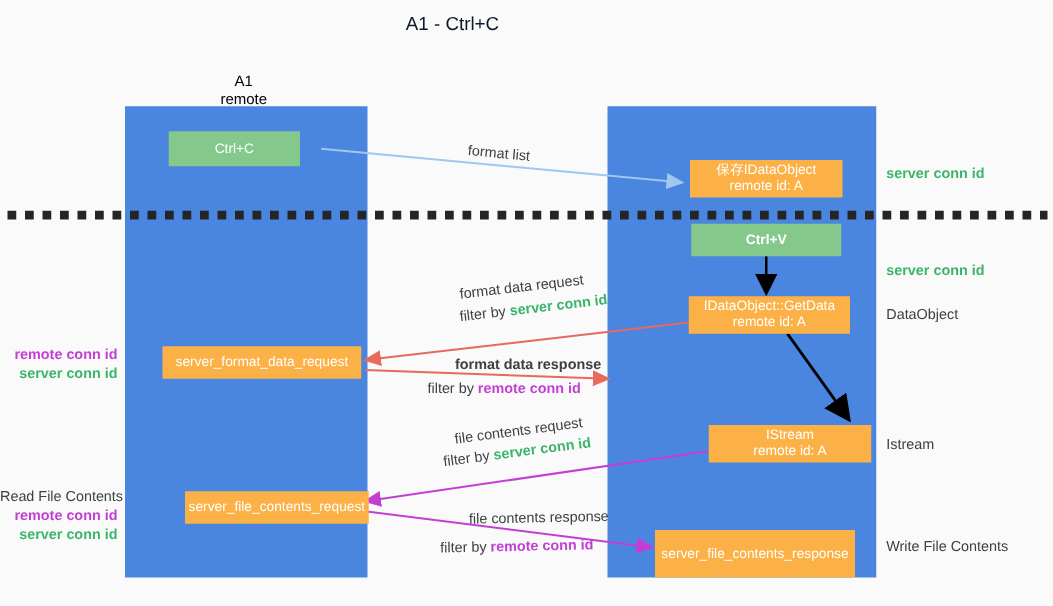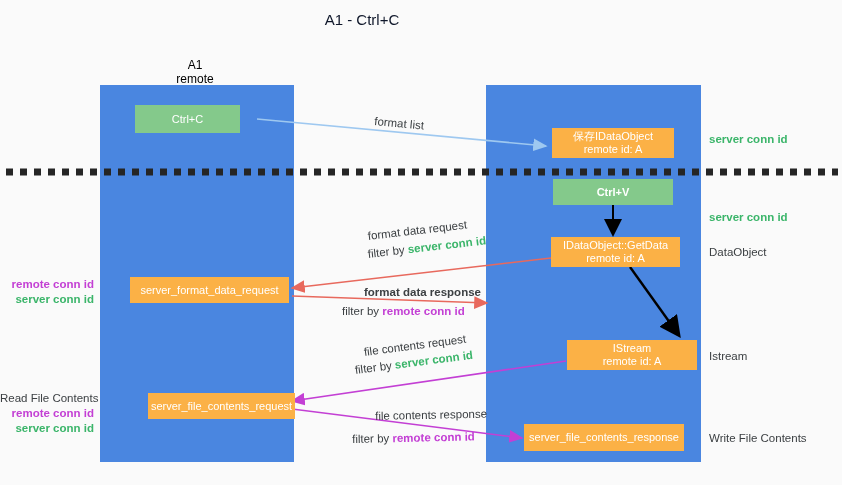--- a/index.html
+++ b/index.html
@@ -128,21 +128,21 @@
 
   <div class="box orange" style="left:567px;top:340px;width:130px;height:30px;">
     <span class="two">IStream
 remote id: A</span>
   </div>
 
   <div class="box orange" style="left:128px;top:393px;width:147px;height:26px;margin-left:20px;">
     <span>server_file_contents_request</span>
   </div>
 
-  <div class="box orange" style="left:524px;top:424px;width:160px;height:27px;">
+  <div class="box orange" style="left:524px;top:424px;width:160px;height:38px;">
     <span>server_file_contents_response</span>
   </div>
 
   <div class="lbl rot" style="left:375px;top:114px;transform:rotate(5.4deg);">
     <span>format list</span>
   </div>
 
   <div class="lbl rot" style="left:367px;top:229px;transform:rotate(-6.6deg);">
     <span>format data request</span>
   </div>

